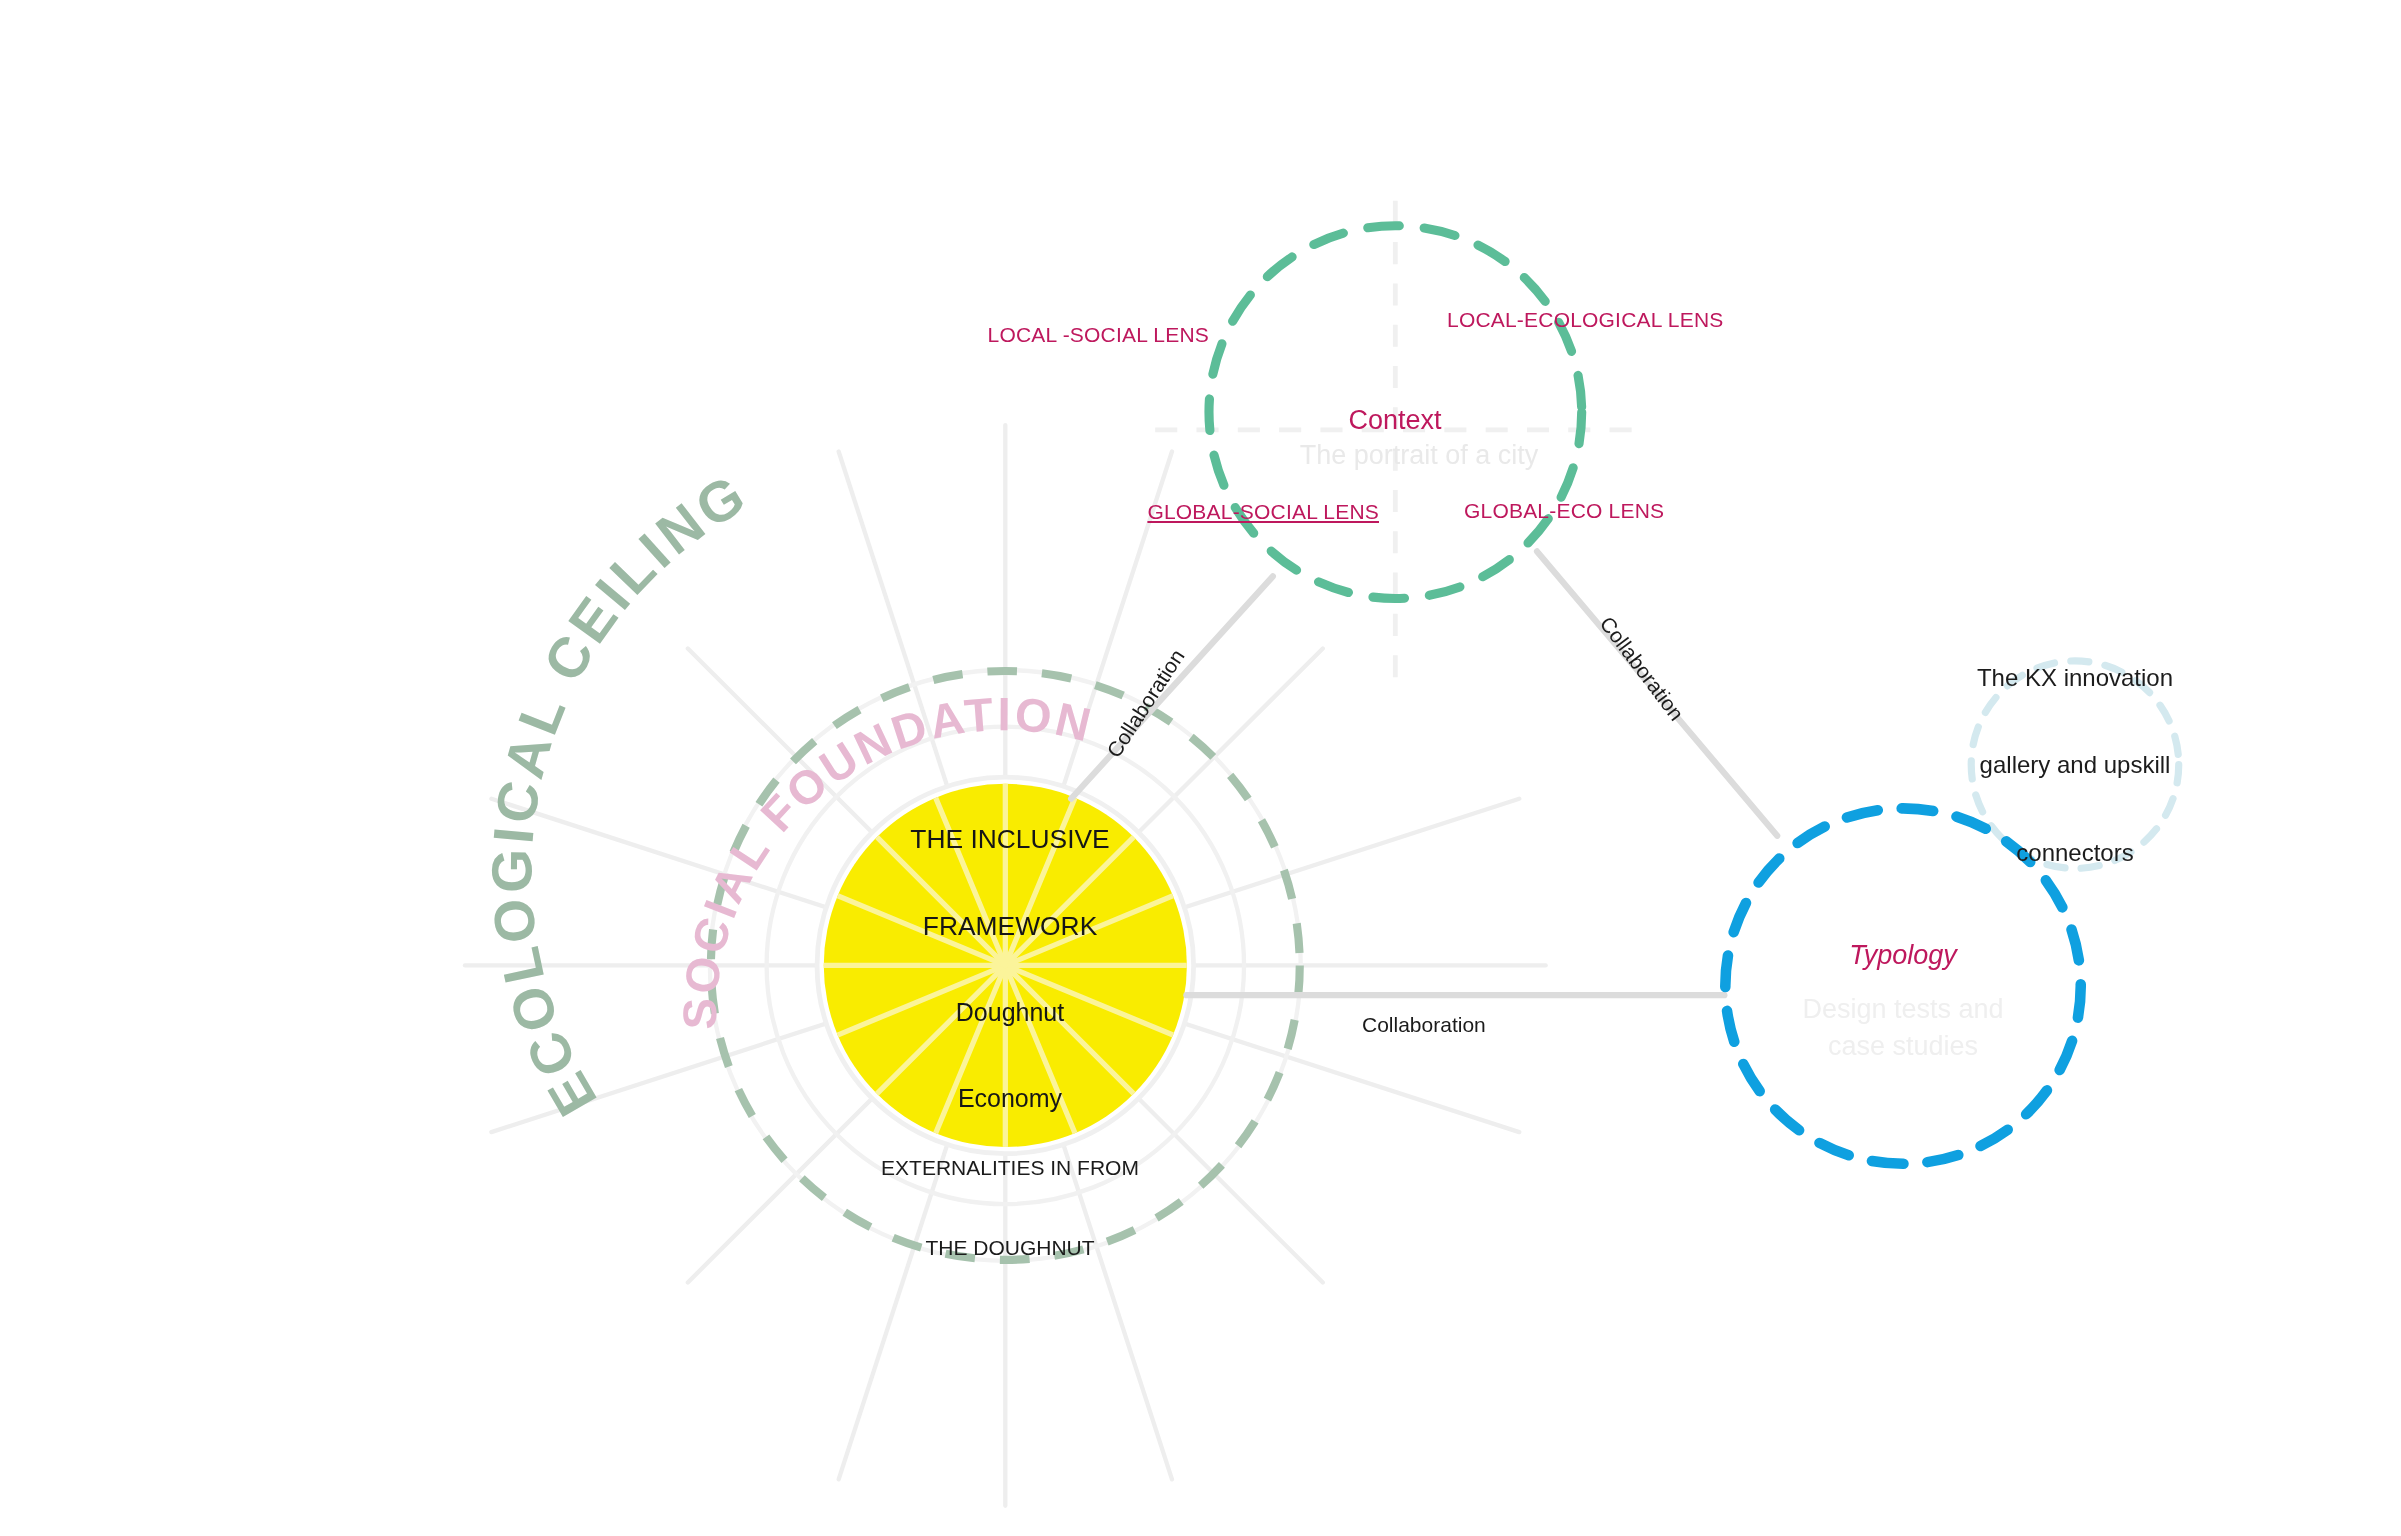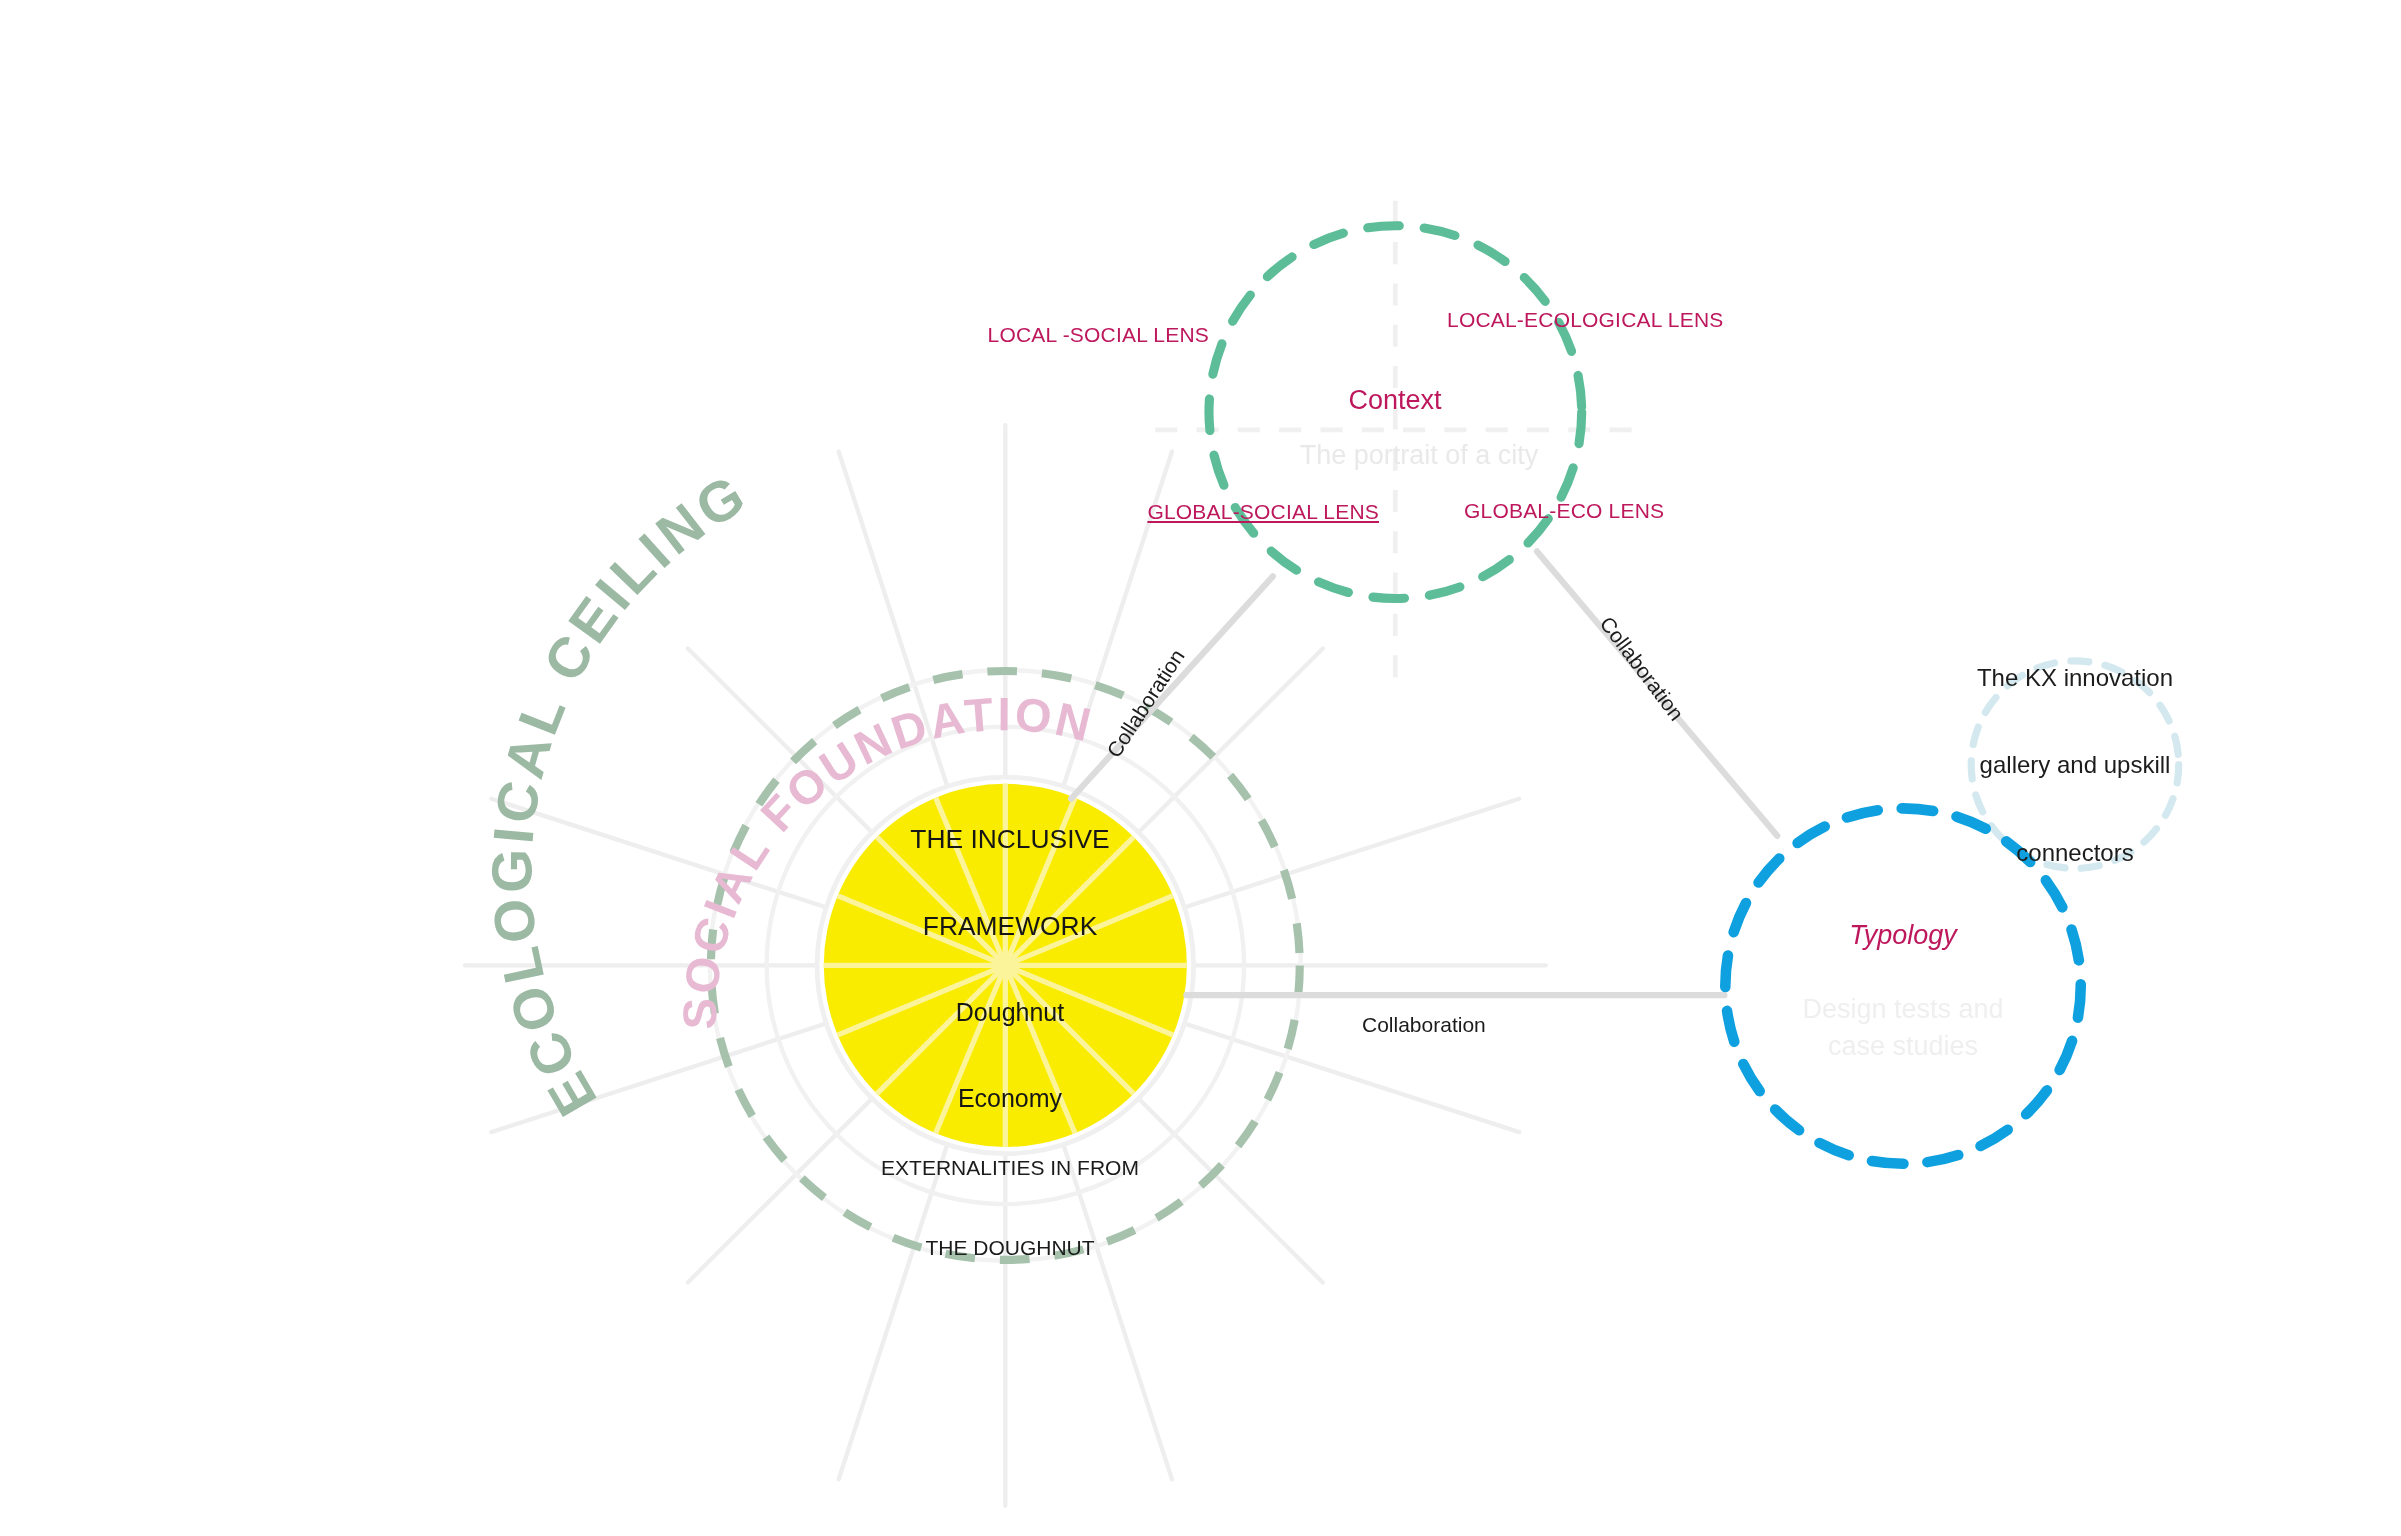--- a/index.html
+++ b/index.html
@@ -5,21 +5,21 @@
   html,body{margin:0;padding:0;background:#ffffff;}
   body{
     width:2734px;height:1537px;overflow:hidden;
     font-family:"Liberation Sans","DejaVu Sans",sans-serif;
     background:#fdfdfd;
   }
   #stage{position:relative;width:2734px;height:1537px;background:#ffffff;}
   svg#canvas{position:absolute;left:0;top:0;width:2734px;height:1537px;display:block;}
   .lbl{position:absolute;color:#be185d;white-space:pre;}
   .lbl-lens{font-size:21px;letter-spacing:0.2px;}
-  .lbl-node{font-size:27px;}
+  .lbl-node{font-size:27px;margin-top:20px;}
   .lbl-ghost{font-size:27px;color:#e9e9e9;}
   .lbl-ghost2{font-size:27px;color:#efefef;}
   .lbl-kx{font-size:24px;line-height:1.22;text-align:center;color:#1c1c1c;}
   .lbl-core{font-size:25.5px;line-height:1.12;text-align:center;color:#161616;}
   .lbl-core .big{font-size:26.4px;}
   .lbl-core .sml{font-size:25px;}
   .lbl-ext{font-size:21px;line-height:1.28;text-align:center;color:#1b1b1b;}
   .lbl-collab{font-size:21px;color:#1b1b1b;white-space:nowrap;transform-origin:0 0;}
   .center{transform:translate(-50%,-50%);}
 </style>

